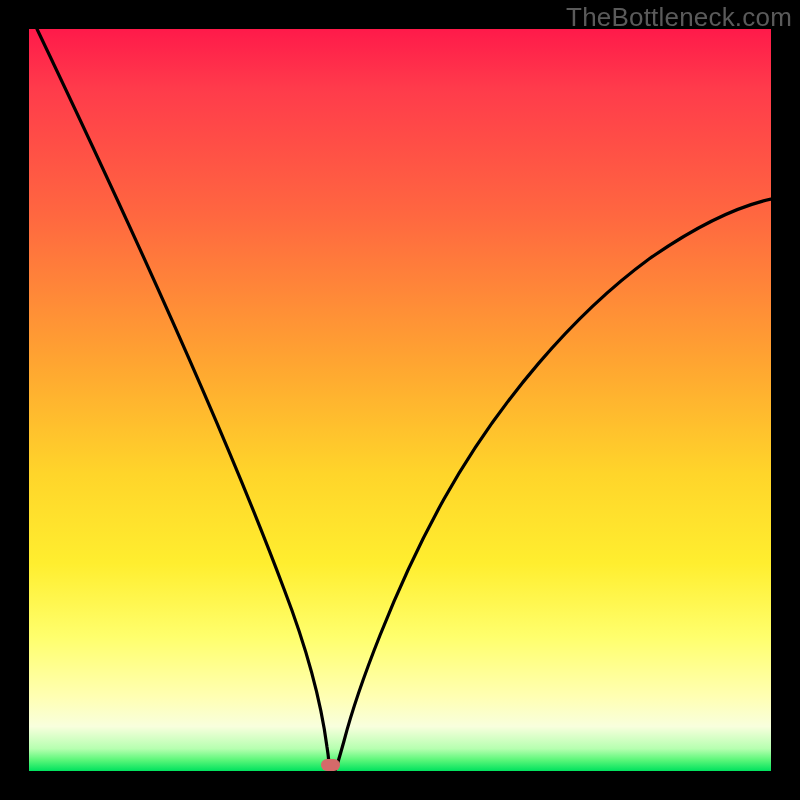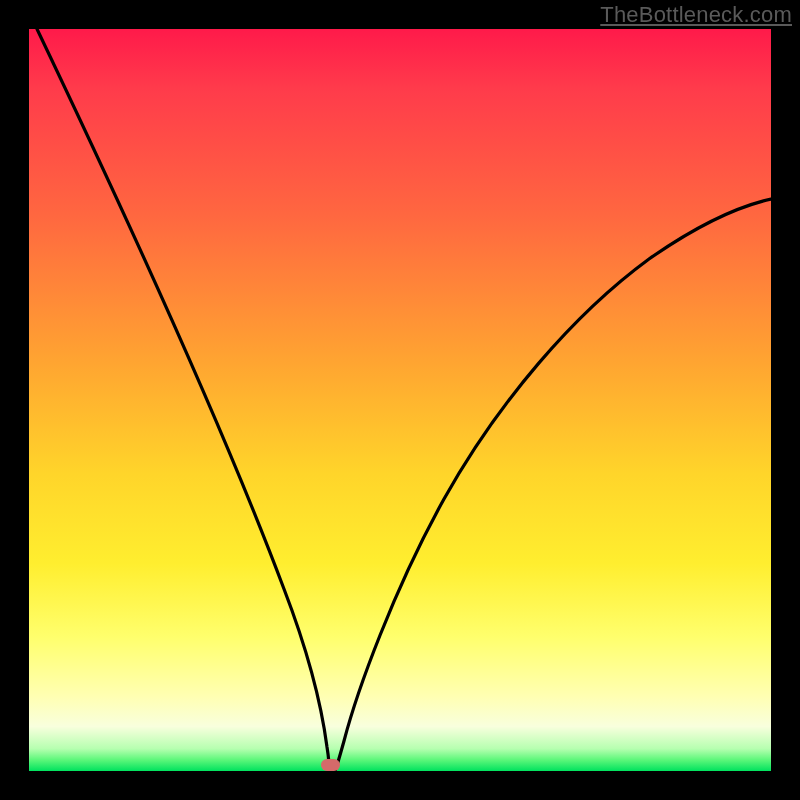--- a/index.html
+++ b/index.html
@@ -15,24 +15,23 @@
     height: 800px;
     background: #000;
     position: relative;
   }
   .watermark {
     position: absolute;
     top: 2px;
     right: 8px;
     color: #5a5a5a;
     font-family: Arial, Helvetica, sans-serif;
-    font-size: 22px;
+    font-size: 26px;
     letter-spacing: 0.2px;
     z-index: 10;
-    text-decoration: underline;
   }
   .plot-area {
     position: absolute;
     left: 29px;
     top: 29px;
     width: 742px;
     height: 742px;
     
     background: linear-gradient(to bottom,
       #ff1a4a 0%,

